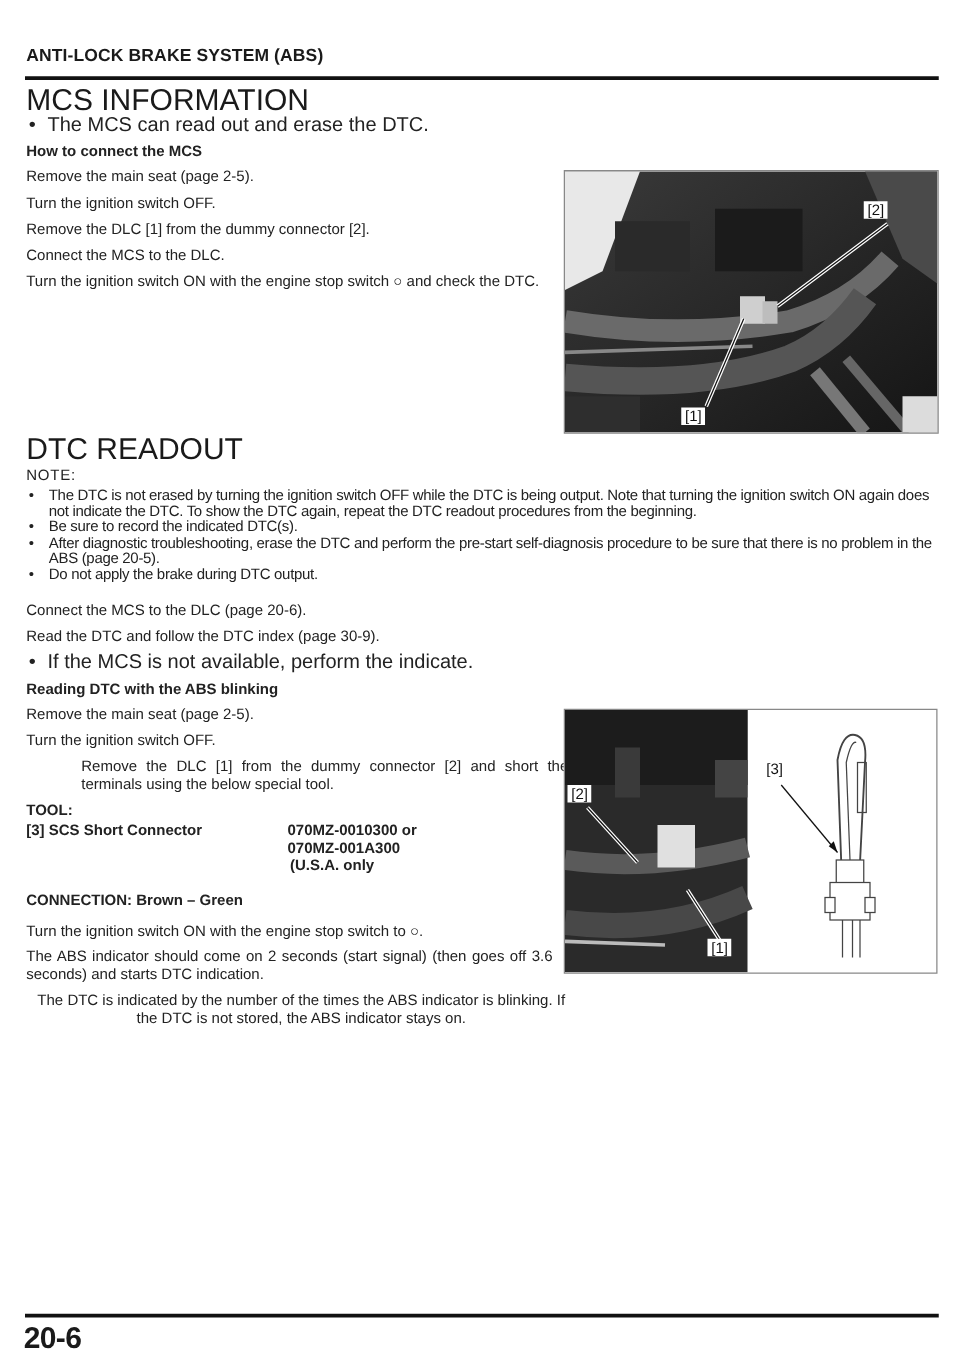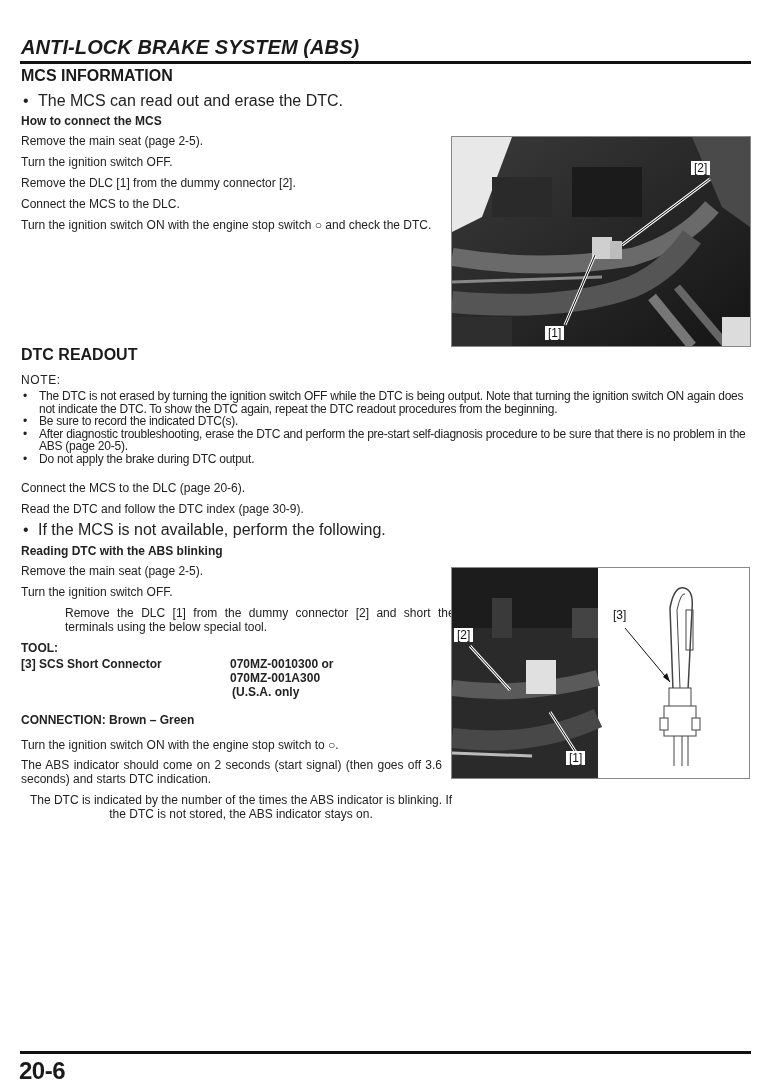--- a/index.html
+++ b/index.html
@@ -1,23 +1,23 @@
 <!DOCTYPE html>
 <html><head>
   <meta charset="utf-8">
   <style>
     html, body { margin: 0; padding: 0; background: #ffffff; }
     body {
       width: 777px; height: 1089px; position: relative; overflow: hidden;
       font-family: "Liberation Sans", sans-serif; color: #1a1a1a;
     }
     .abs { position: absolute; }
-    .h-title { left: 21px; top: 36px; font-size: 20px; font-weight: bold; letter-spacing: 0.1px; font-style: italic; }
+    .h-title { left: 21px; top: 36px; font-size: 14px; font-weight: bold; letter-spacing: 0.1px; }
     .rule-top { left: 20px; top: 61px; width: 731px; height: 3px; background: #111; }
-    .h-sec { left: 21px; font-size: 16px; font-weight: bold; }
+    .h-sec { left: 21px; font-size: 24px; font-weight: normal; }
     .p { left: 21px; font-size: 12px; line-height: 14px; color: #222; text-align: center; }
     .bold { font-weight: bold; }
     .bullet { left: 21px; font-size: 16px; line-height: 14px; color: #222; }
     .bullet .dot { display: inline-block; width: 17px; padding-left: 2px; box-sizing: border-box; }
     .note-list { left: 21px; top: 390px; width: 733px; font-size: 12px; line-height: 12.5px; color: #222; font-family: "Liberation Sans Narrow", "Liberation Sans", sans-serif; }
     .note-list .item { display: flex; }
     .note-list .item .dot { flex: 0 0 18px; padding-left: 2px; box-sizing: border-box; }
     .note-list .item .txt { flex: 1; letter-spacing: -0.25px; }
     .justify { text-align: justify; }
     .figure { border: 1px solid #888; background: #fff; overflow: hidden; }
@@ -94,21 +94,21 @@
   </div>
   <div class="item">
     <span class="dot">•</span>
     <span class="txt">Do not apply the brake during DTC output.</span>
   </div>
 </div>
 
 <div class="abs p" style="top:481px;">Connect the MCS to the DLC (page 20-6).</div>
 <div class="abs p" style="top:502px;">Read the DTC and follow the DTC index (page 30-9).</div>
 <div class="abs bullet" style="top:523px;">
-  <span class="dot">•</span><span>If the MCS is not available, perform the following.</span>
+  <span class="dot">•</span><span>If the MCS is not available, perform the indicate.</span>
 </div>
 <div class="abs p bold" style="top:544px;">Reading DTC with the ABS blinking</div>
 <div class="abs p" style="top:564px;">Remove the main seat (page 2-5).</div>
 <div class="abs p" style="top:585px;">Turn the ignition switch OFF.</div>
 <div class="abs p justify" style="top:606px; width:421px;margin-left:44px;">Remove the DLC [1] from the dummy connector [2] and short the DLC terminals using the below special tool.</div>
 
 <div class="abs p bold" style="top:641px;">TOOL:</div>
 <div class="abs p bold" style="top:657px;">[3] SCS Short Connector</div>
 <div class="abs p bold" style="left:230px; top:657px;">070MZ-0010300 or</div>
 <div class="abs p bold" style="left:230px; top:671px;">070MZ-001A300</div>

